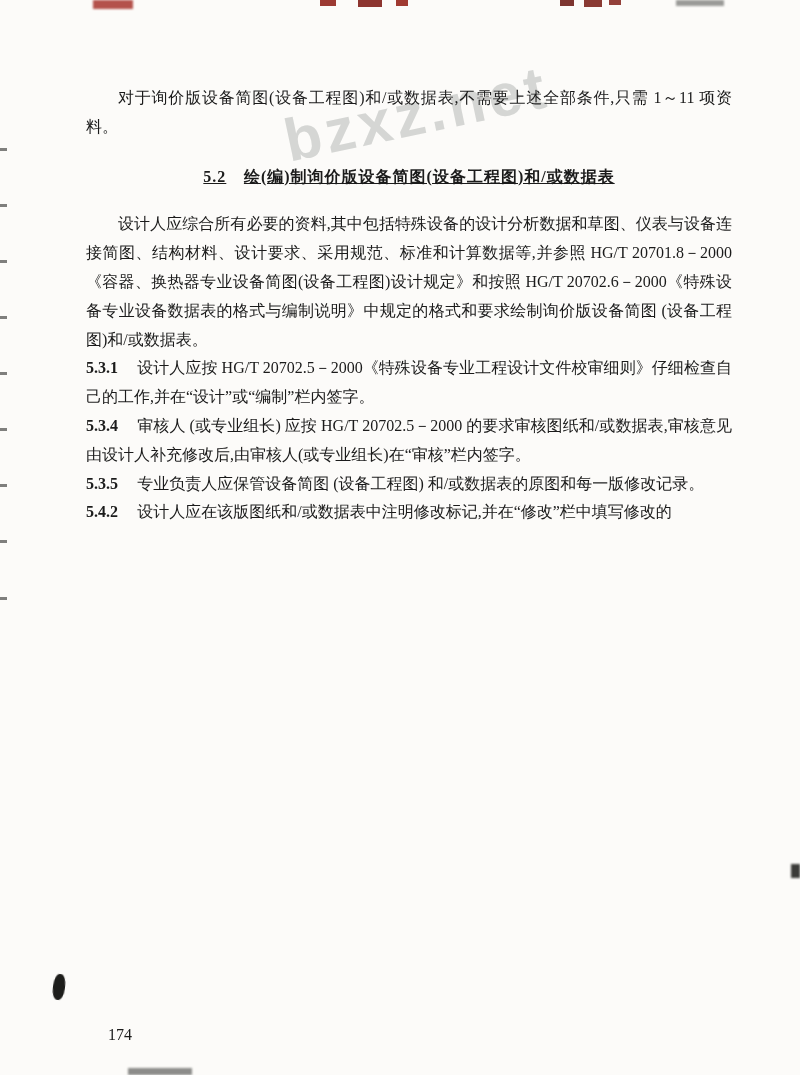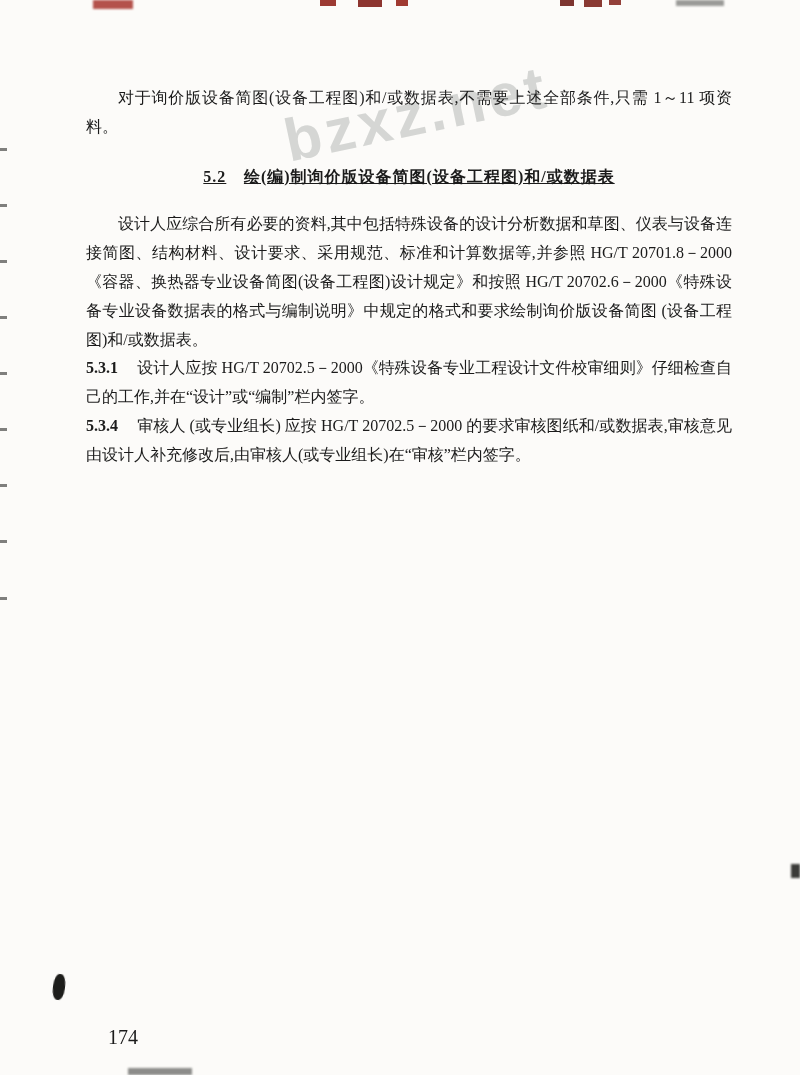--- a/index.html
+++ b/index.html
@@ -22,21 +22,21 @@
   }
   h2.heading .num{padding-right:1.1em;}
   .watermark{
     position:absolute;left:278px;top:108px;
     font-family:"Liberation Sans","DejaVu Sans",sans-serif;
     font-size:60px;font-weight:bold;letter-spacing:4px;
     color:rgba(150,156,152,0.38);
     transform:rotate(-12deg);transform-origin:left top;
     pointer-events:none;white-space:nowrap;
   }
-  .pagenum{position:absolute;left:108px;top:1026px;font-size:20px;}
+  .pagenum{position:absolute;left:108px;top:1026px;font-size:16px;}
   .artifact{position:absolute;pointer-events:none;}
   .a-red1{left:93px;top:0;width:40px;height:9px;background:#a8352e;filter:blur(1px);opacity:.85;}
   .a-red2{left:320px;top:0;width:16px;height:6px;background:#9c3a33;filter:blur(.6px);}
   .a-red3{left:358px;top:0;width:24px;height:7px;background:#8d3530;filter:blur(.6px);}
   .a-red4{left:396px;top:0;width:12px;height:6px;background:#a03a32;filter:blur(.6px);}
   .a-red5{left:560px;top:0;width:14px;height:6px;background:#7d3530;filter:blur(.6px);}
   .a-red6{left:584px;top:0;width:18px;height:7px;background:#8a3a33;filter:blur(.6px);}
   .a-red7{left:609px;top:0;width:12px;height:5px;background:#93403a;filter:blur(.6px);}
   .a-gray1{left:676px;top:0;width:48px;height:6px;background:#9a9a98;filter:blur(1px);}
   .ldash{left:0;width:7px;height:3px;background:#4a4a48;opacity:.7;}
@@ -50,20 +50,22 @@
 <div class="page">
 
   <div class="watermark">bzxz.net</div>
 
   <div class="content">
       <p class="para indent">对于询价版设备简图(设备工程图)和/或数据表,不需要上述全部条件,只需 1～11 项资料。</p>
       <h2 class="heading"><span class="num">5.2</span>绘(编)制询价版设备简图(设备工程图)和/或数据表</h2>
       <p class="para indent">设计人应综合所有必要的资料,其中包括特殊设备的设计分析数据和草图、仪表与设备连接简图、结构材料、设计要求、采用规范、标准和计算数据等,并参照 HG/T 20701.8－2000《容器、换热器专业设备简图(设备工程图)设计规定》和按照 HG/T 20702.6－2000《特殊设备专业设备数据表的格式与编制说明》中规定的格式和要求绘制询价版设备简图 (设备工程图)和/或数据表。</p>
       <p class="para numbered"><span class="num">5.3.1</span>设计人应按 HG/T 20702.5－2000《特殊设备专业工程设计文件校审细则》仔细检查自己的工作,并在“设计”或“编制”栏内签字。</p>
       <p class="para numbered"><span class="num">5.3.4</span>审核人 (或专业组长) 应按 HG/T 20702.5－2000 的要求审核图纸和/或数据表,审核意见由设计人补充修改后,由审核人(或专业组长)在“审核”栏内签字。</p>
+      <p class="para numbered"><span class="num">5.3.5</span>专业负责人应保管设备简图 (设备工程图) 和/或数据表的原图和每一版修改记录。</p>
+      <p class="para numbered"><span class="num">5.4.2</span>设计人应在该版图纸和/或数据表中注明修改标记,并在“修改”栏中填写修改的</p>
     </div>
 
   <div class="pagenum">174</div>
 
   <div class="artifact a-red1"></div>
   <div class="artifact a-red2"></div>
   <div class="artifact a-red3"></div>
   <div class="artifact a-red4"></div>
   <div class="artifact a-red5"></div>
   <div class="artifact a-red6"></div>

